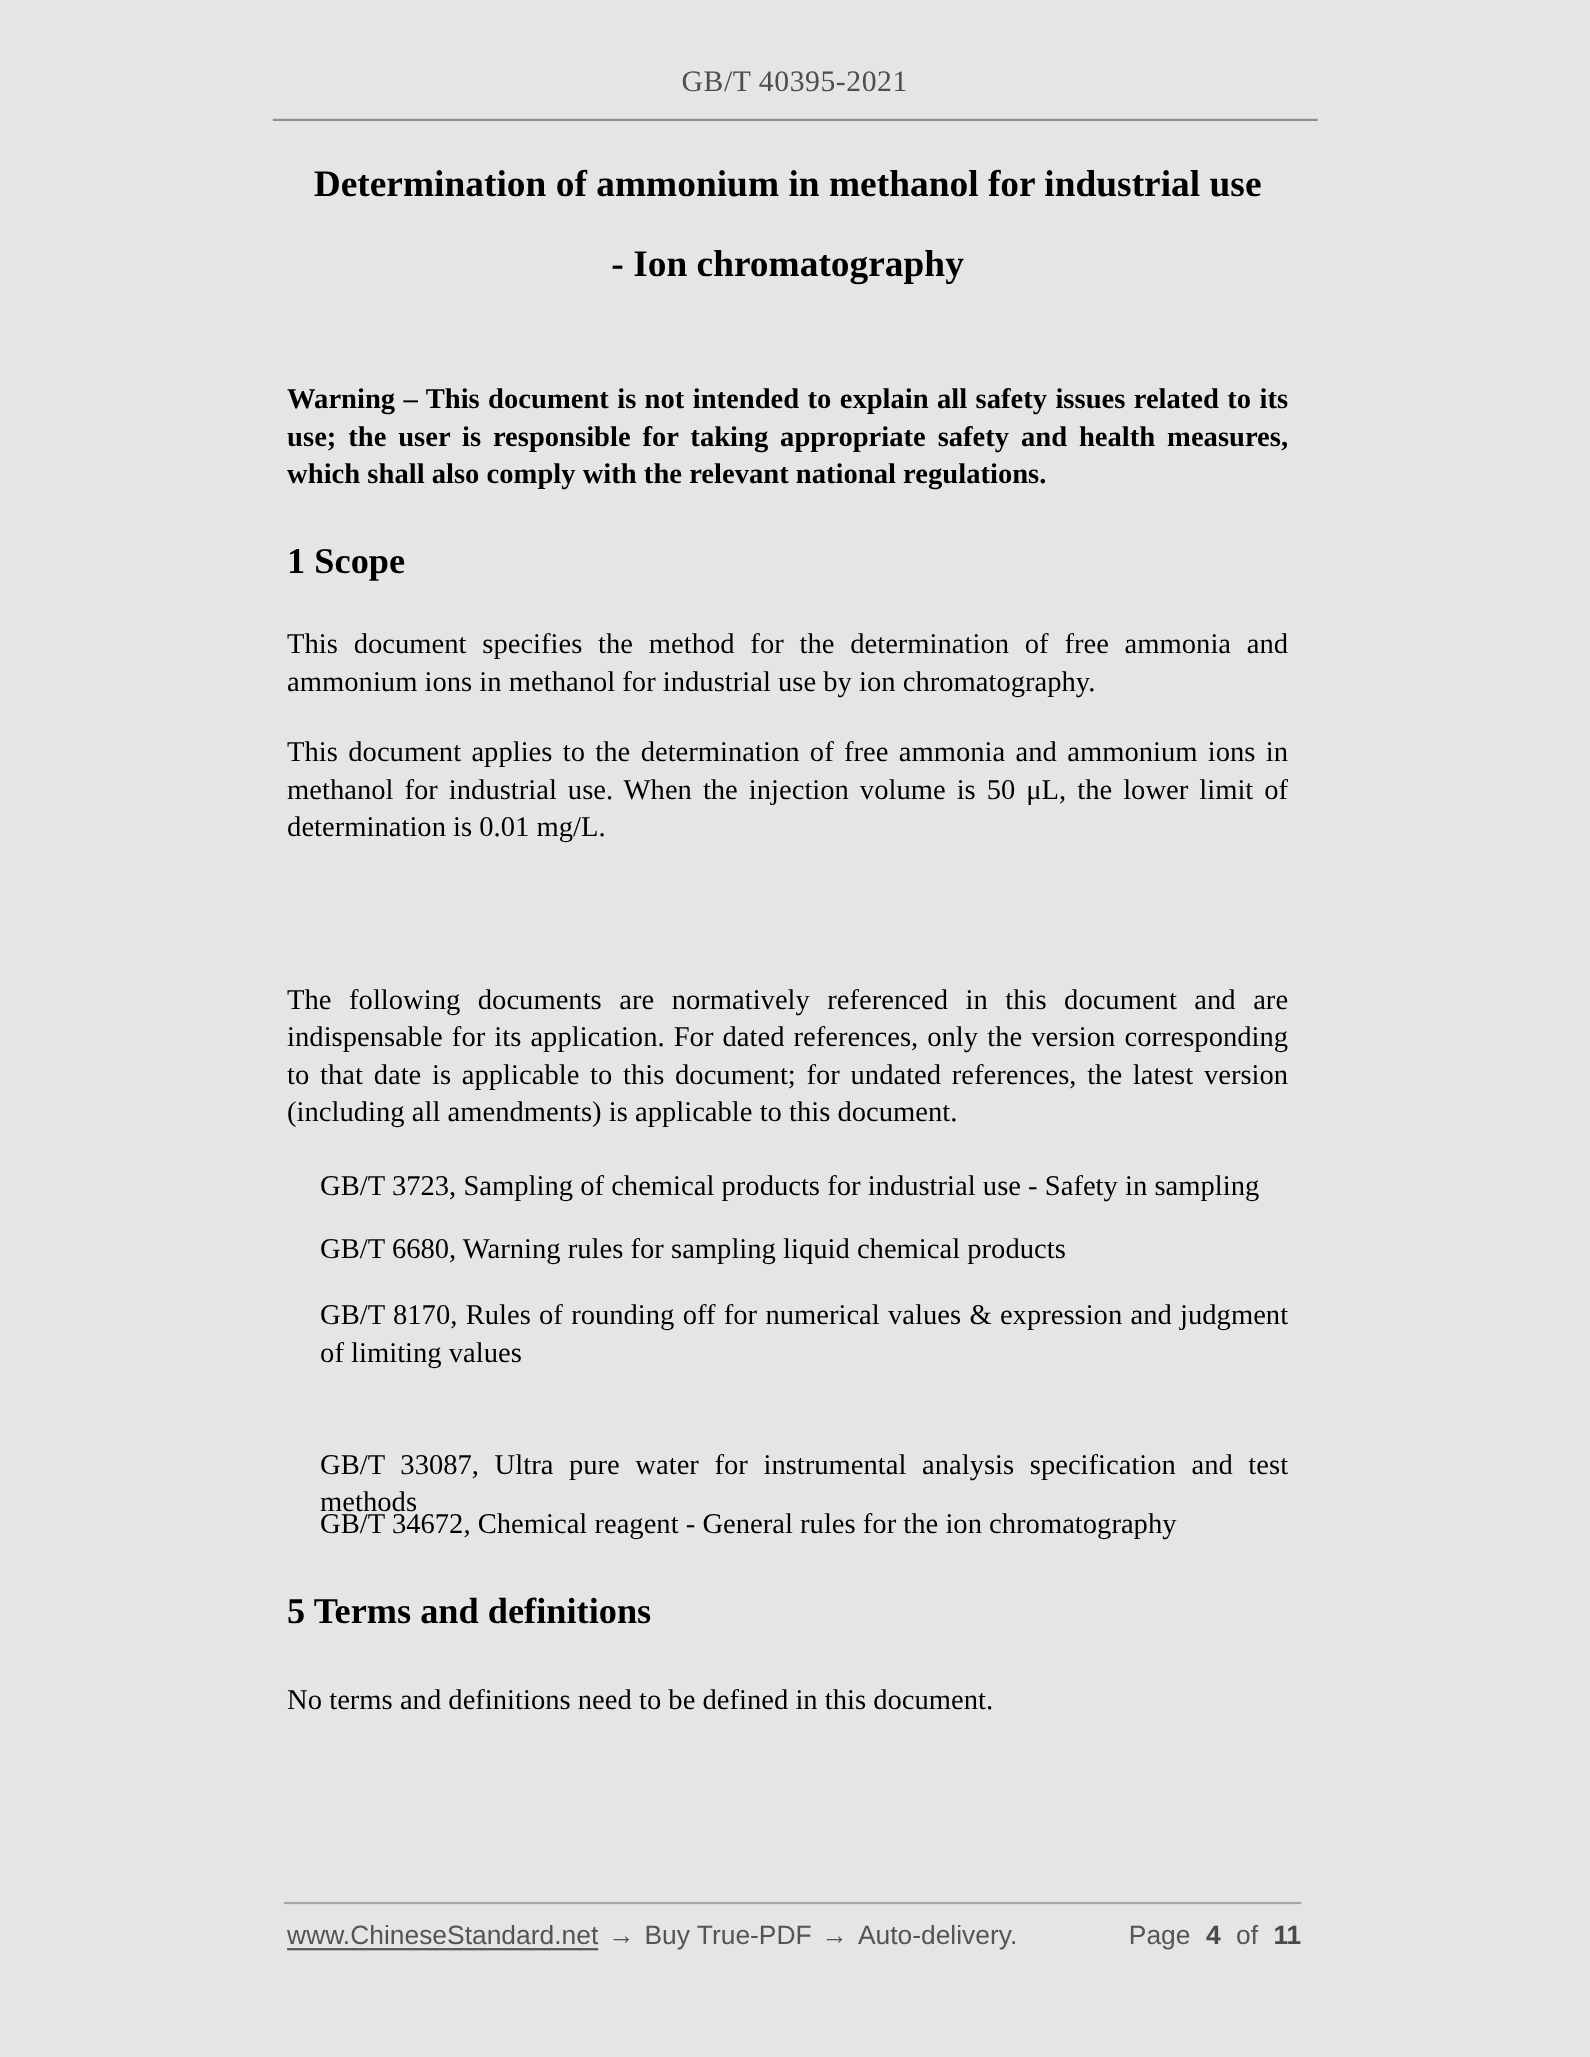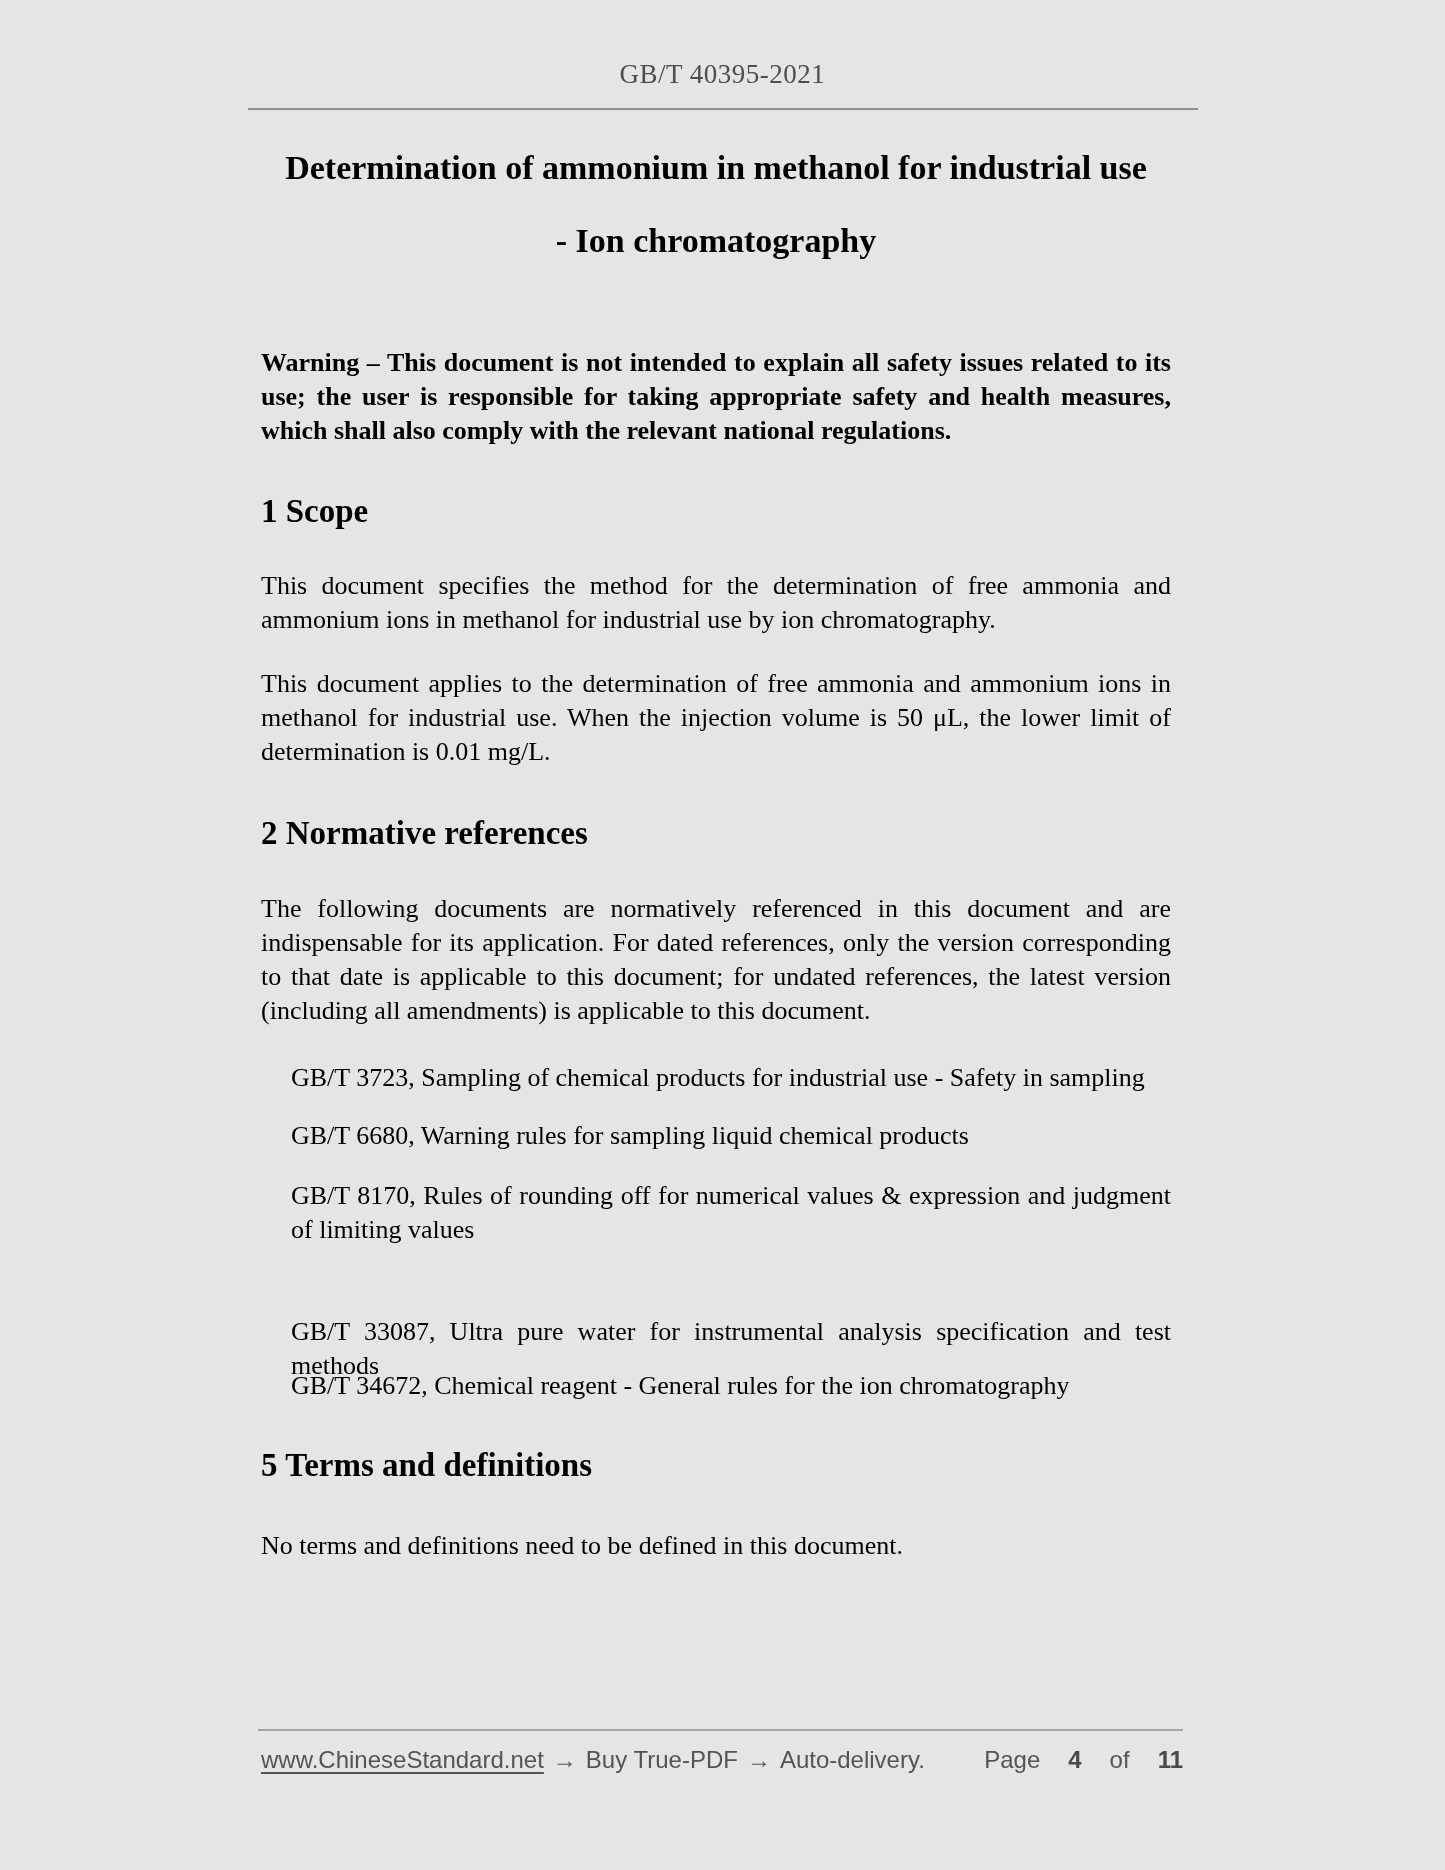--- a/index.html
+++ b/index.html
@@ -80,21 +80,21 @@
     align-items: baseline;
     font-family: "Liberation Sans", sans-serif;
     font-size: 24px;
     color: #545454;
   }
   .footer-left, .footer-right {
     display: flex;
     align-items: flex-start;
   }
   .footer-left > * { margin-right: 9px; }
-  .footer-right > * { margin-left: 28px; }
+  .footer-right > * { margin-left: 14px; }
   .footer-link {
     color: #545454;
     text-decoration: underline;
     text-underline-offset: 4px;
     cursor: pointer;
   }
   .pg-num { font-weight: 700; color: #4a4a4a; }
 </style>
 </head>
 <body>
@@ -110,21 +110,20 @@
   <div class="abs title-line title-2">- Ion chromatography</div>
 
   <div class="abs para bold warning">Warning – This document is not intended to explain all safety issues related to its use; the user is responsible for taking appropriate safety and health measures, which shall also comply with the relevant national regulations.</div>
 
   <div class="abs heading h-scope">1 Scope</div>
 
   <div class="abs para p-scope-1">This document specifies the method for the determination of free ammonia and ammonium ions in methanol for industrial use by ion chromatography.</div>
 
   <div class="abs para p-scope-2">This document applies to the determination of free ammonia and ammonium ions in methanol for industrial use. When the injection volume is 50 μL, the lower limit of determination is 0.01 mg/L.</div>
 
-  <div class="abs heading h-norm">2 Normative references</div>
 
   <div class="abs para p-norm-intro">The following documents are normatively referenced in this document and are indispensable for its application. For dated references, only the version corresponding to that date is applicable to this document; for undated references, the latest version (including all amendments) is applicable to this document.</div>
 
   <div class="abs ref ref-1">GB/T 3723, Sampling of chemical products for industrial use - Safety in sampling</div>
 
   <div class="abs ref ref-2">GB/T 6680, Warning rules for sampling liquid chemical products</div>
 
   <div class="abs ref ref-3">GB/T 8170, Rules of rounding off for numerical values &amp; expression and judgment of limiting values</div>
 
   <div class="abs ref ref-4">GB/T 33087, Ultra pure water for instrumental analysis specification and test methods</div>

